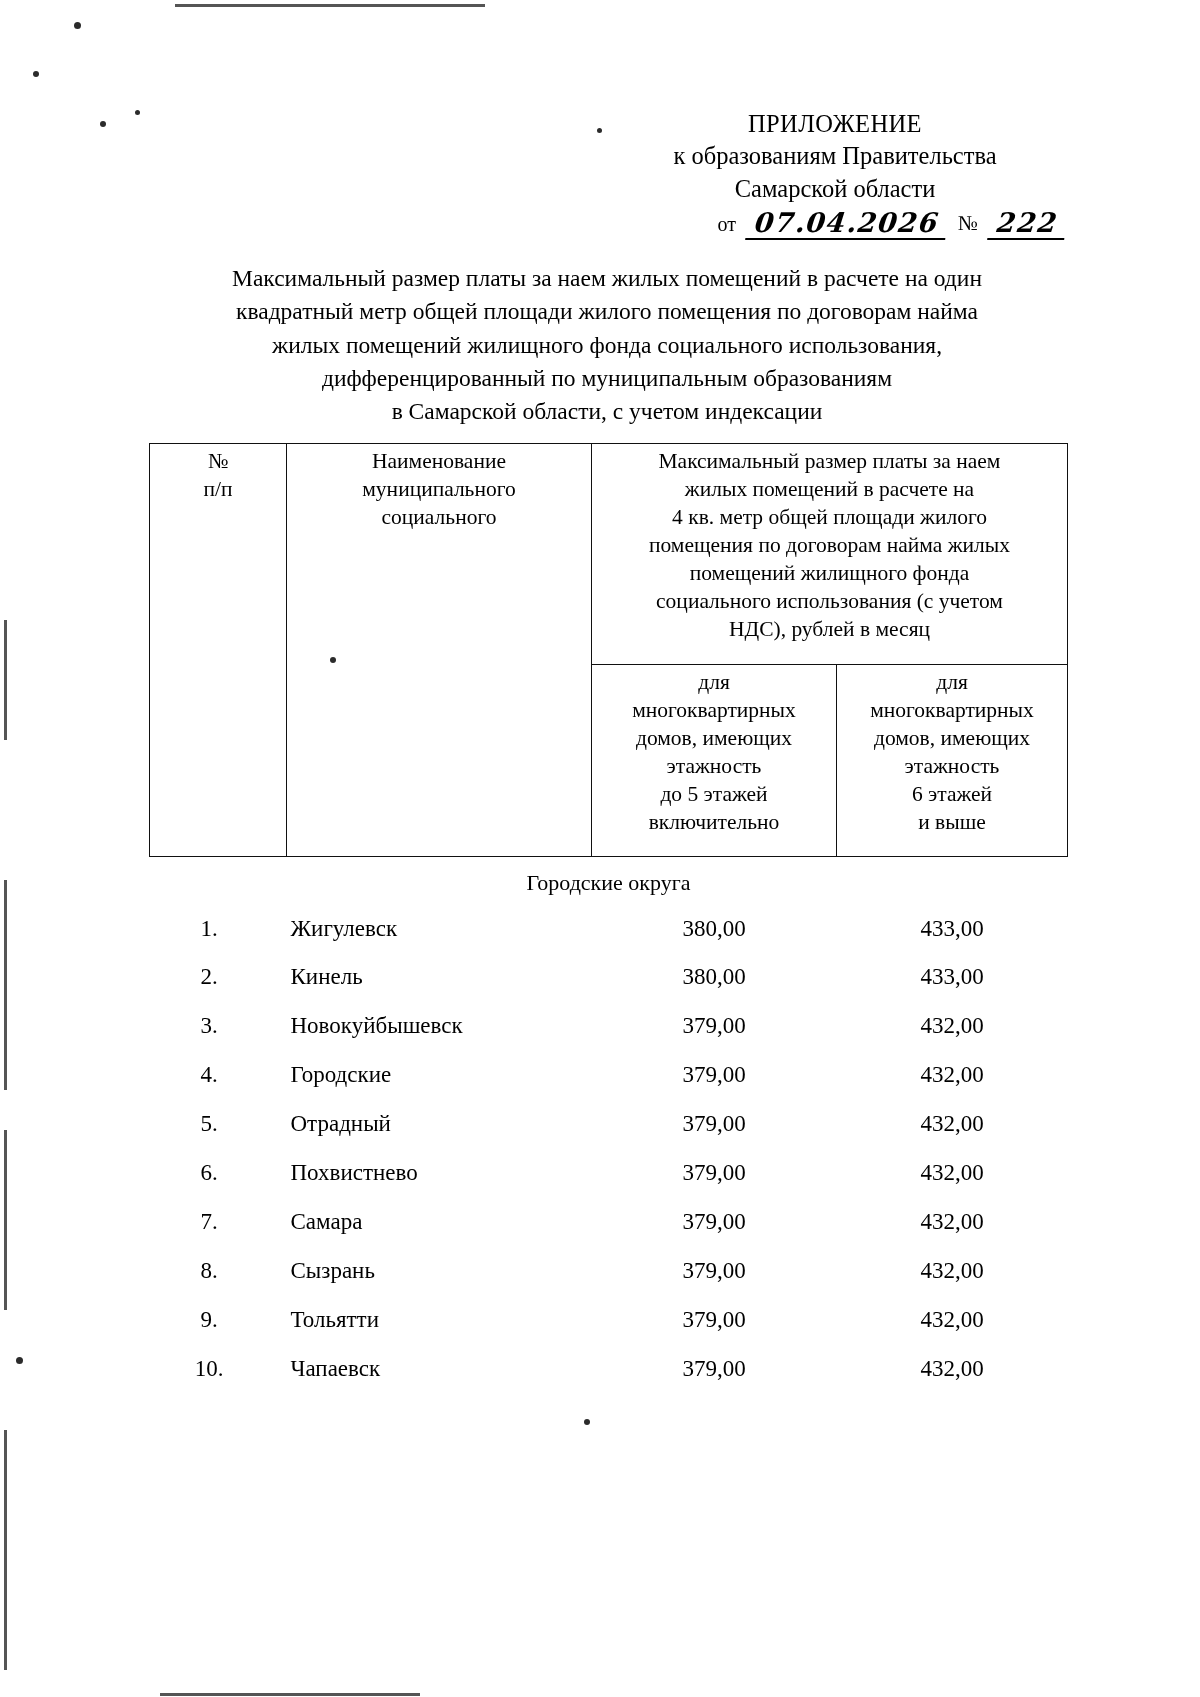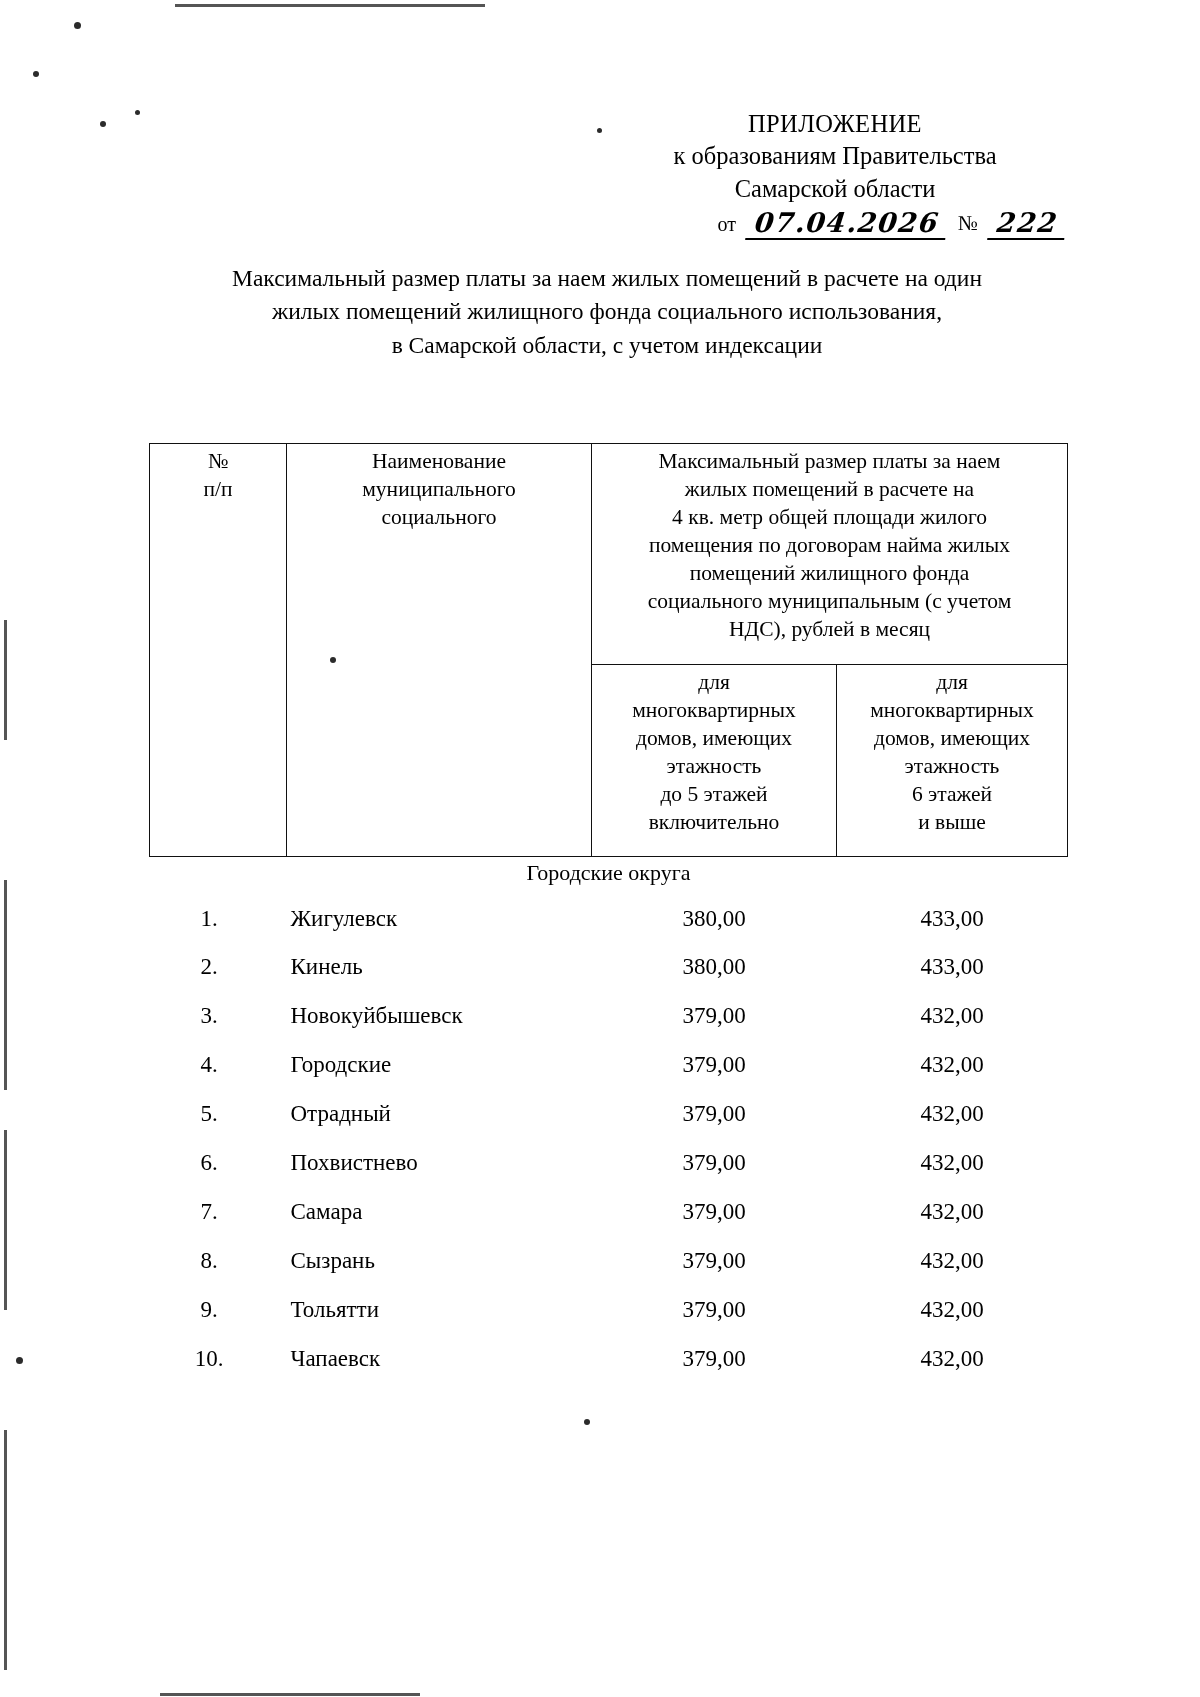--- a/index.html
+++ b/index.html
@@ -120,21 +120,21 @@
   .hdr-sub { height: 183px; vertical-align: top; margin-top: 40px; }
 
   .cell-lines { display: block; }
   .cell-lines span { display: block; white-space: nowrap; }
 
   
   .section-row td {
     border: none;
     text-align: center;
     font-size: 22px;
-    padding-top: 2px;
+    padding-top: 12px;
     padding-bottom: 6px;
   }
 
   
   .data-row td {
     border: none;
     font-size: 23px;
     padding: 10px 0 9px 0;
   }
   .data-row .c-num   { text-align: center; padding-right: 18px; }
@@ -168,21 +168,23 @@
   <div class="date-line">
     <span class="date-label">от</span>
     <span class="hand">07.04.2026</span>
     <span class="no-label">№</span>
     <span class="hand">222</span>
   </div>
 </div>
 
 <div class="doc-title">
   <div class="line">Максимальный размер платы за наем жилых помещений в расчете на один</div>
+  <div class="line">квадратный метр общей площади жилого помещения по договорам найма</div>
   <div class="line">жилых помещений жилищного фонда социального использования,</div>
+  <div class="line">дифференцированный по муниципальным образованиям</div>
   <div class="line">в Самарской области, с учетом индексации</div>
 </div>
 
 <table class="tbl">
   <colgroup>
     <col class="col-num">
       <col class="col-name">
       <col class="col-low">
       <col class="col-high">
   </colgroup>
@@ -201,21 +203,21 @@
             <span>социального</span>
           </span>
       </th>
       <th class="hdr-big" colspan="2">
         <span class="cell-lines">
             <span>Максимальный размер платы за наем</span>
             <span>жилых помещений в расчете на</span>
             <span>4 кв. метр общей площади жилого</span>
             <span>помещения по договорам найма жилых</span>
             <span>помещений жилищного фонда</span>
-            <span>социального муниципальным (с учетом</span>
+            <span>социального использования (с учетом</span>
             <span>НДС), рублей в месяц</span>
           </span>
       </th>
     </tr>
     <tr>
       <th class="hdr-sub">
         <span class="cell-lines">
             <span>для</span>
             <span>многоквартирных</span>
             <span>домов, имеющих</span>

